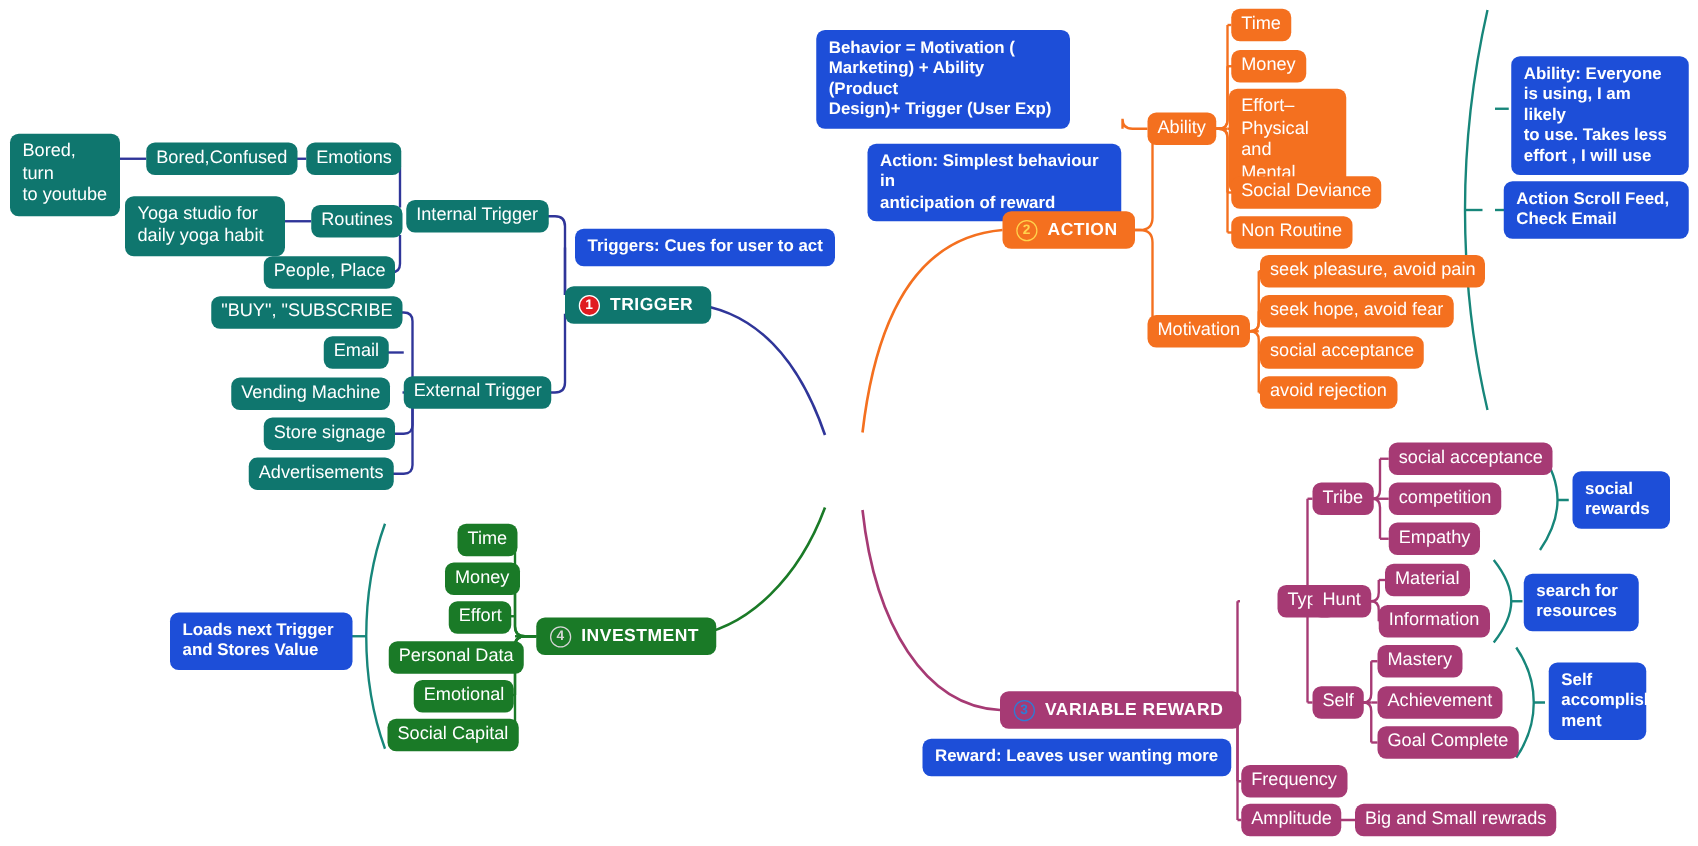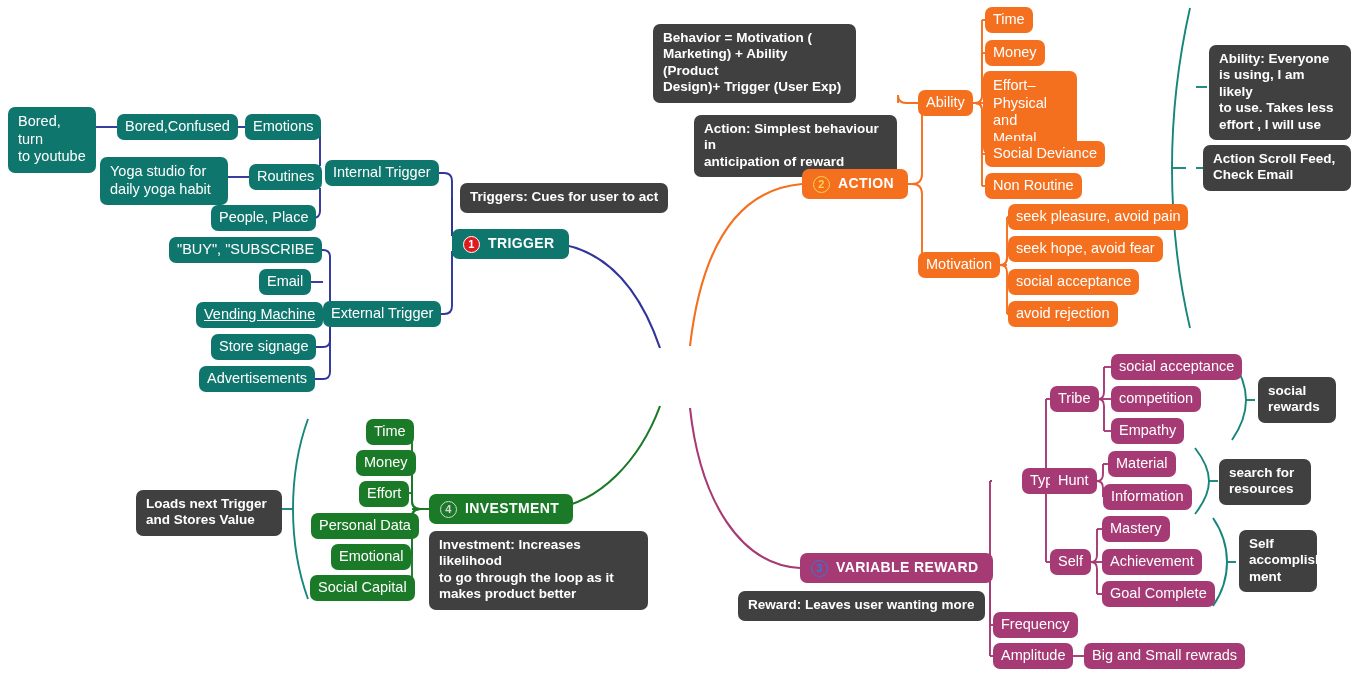--- a/index.html
+++ b/index.html
@@ -8,21 +8,21 @@
   #canvas{position:absolute;left:0;top:0;width:1358px;height:677px;}
   svg.wires{position:absolute;left:0;top:0;width:1358px;height:677px;pointer-events:none;}
   .node{position:absolute;box-sizing:border-box;color:#ffffff;
         border-radius:7px;display:flex;align-items:center;
         line-height:1.22;white-space:pre-line;}
   .node.center{justify-content:center;}
   .n-blue{background:#0f766e;}
   .n-orange{background:#f4701f;}
   .n-green{background:#1a7a27;}
   .n-purple{background:#a63a74;}
-  .n-teal{background:#404040;}
+  .n-teal{background:#1d4ed8;}
   .n-grey{background:#696969;}
   .pad-s{padding:3px 8px 4px 8px;}
   .pad-m{padding:6px 10px 7px 10px;}
   .badge{display:inline-flex;align-items:center;justify-content:center;
          width:15px;height:15px;border-radius:50%;font-size:11px;
          font-weight:bold;margin-right:8px;flex:0 0 auto;line-height:1;}
   .b-red{background:#e01b20;color:#ffffff;border:1px solid #ffffff;}
   .b-amber{background:#f4701f;color:#ffd34d;border:1.6px solid #ffd34d;}
   .b-blue{background:#a63a74;color:#ffffff;border:1.6px solid #2f7bd4;}
   .b-blue span{color:#2f7bd4;}
@@ -173,21 +173,21 @@
   <div class="node n-blue pad-s t-15" style="left:249px;top:164px;height:26px;">Routines</div>
 
   <div class="node n-blue pad-s t-15" style="left:211px;top:205px;height:26px;">People, Place</div>
 
   <div class="node n-blue pad-s t-15" style="left:325px;top:160px;height:26px;">Internal Trigger</div>
 
   <div class="node n-blue pad-s t-15" style="left:169px;top:237px;height:26px;">"BUY", "SUBSCRIBE</div>
 
   <div class="node n-blue pad-s t-15" style="left:259px;top:269px;height:26px;">Email</div>
 
-  <div class="node n-blue pad-s t-15" style="left:196px;top:302px;height:26px;text-decoration:underline;">Vending Machine</div>
+  <div class="node n-blue pad-s t-15" style="left:185px;top:302px;height:26px;">Vending Machine</div>
 
   <div class="node n-blue pad-s t-15" style="left:211px;top:334px;height:26px;">Store signage</div>
 
   <div class="node n-blue pad-s t-15" style="left:199px;top:366px;height:26px;">Advertisements</div>
 
   <div class="node n-blue pad-s t-15" style="left:323px;top:301px;height:26px;">External Trigger</div>
 
   <div class="node n-teal pad-m t-note" style="left:460px;top:183px;height:30px;">Triggers: Cues for user to act</div>
 
   <div class="node n-blue t-cap" style="left:452px;top:229px;height:30px;padding:0 14px 0 11px;">
@@ -287,23 +287,20 @@
 
   <div class="node n-purple pad-s t-15" style="left:993px;top:643px;height:26px;">Amplitude</div>
 
   <div class="node n-purple pad-s t-15" style="left:1084px;top:643px;height:26px;">Big and Small rewrads</div>
 
   <div class="node n-green t-cap" style="left:429px;top:494px;height:30px;padding:0 14px 0 11px;">
     <span class="badge b-grey">4</span>
     <span>INVESTMENT</span>
   </div>
 
-  <div class="node n-teal pad-m t-note" style="left:429px;top:531px;width:219px;">Investment: Increases likelihood
-to go through the loop as it
-makes product better</div>
 
   <div class="node n-teal pad-m t-note" style="left:136px;top:490px;width:146px;">Loads next Trigger
 and Stores Value</div>
 
   <div class="node n-green pad-s t-15" style="left:366px;top:419px;height:26px;">Time</div>
 
   <div class="node n-green pad-s t-15" style="left:356px;top:450px;height:26px;">Money</div>
 
   <div class="node n-green pad-s t-15" style="left:359px;top:481px;height:26px;">Effort</div>
 

